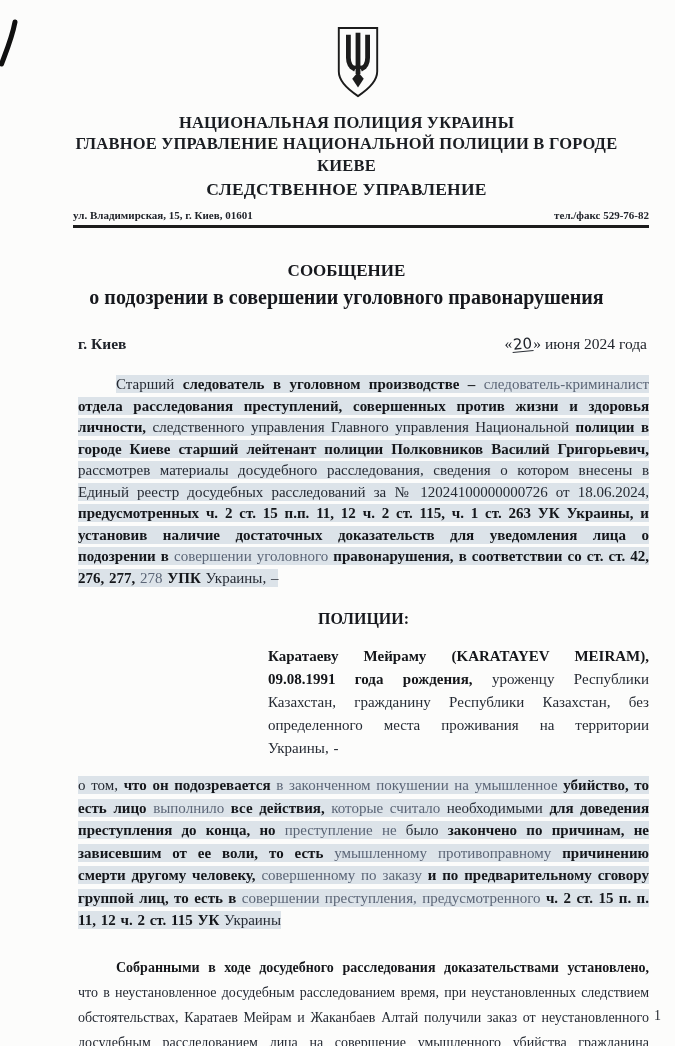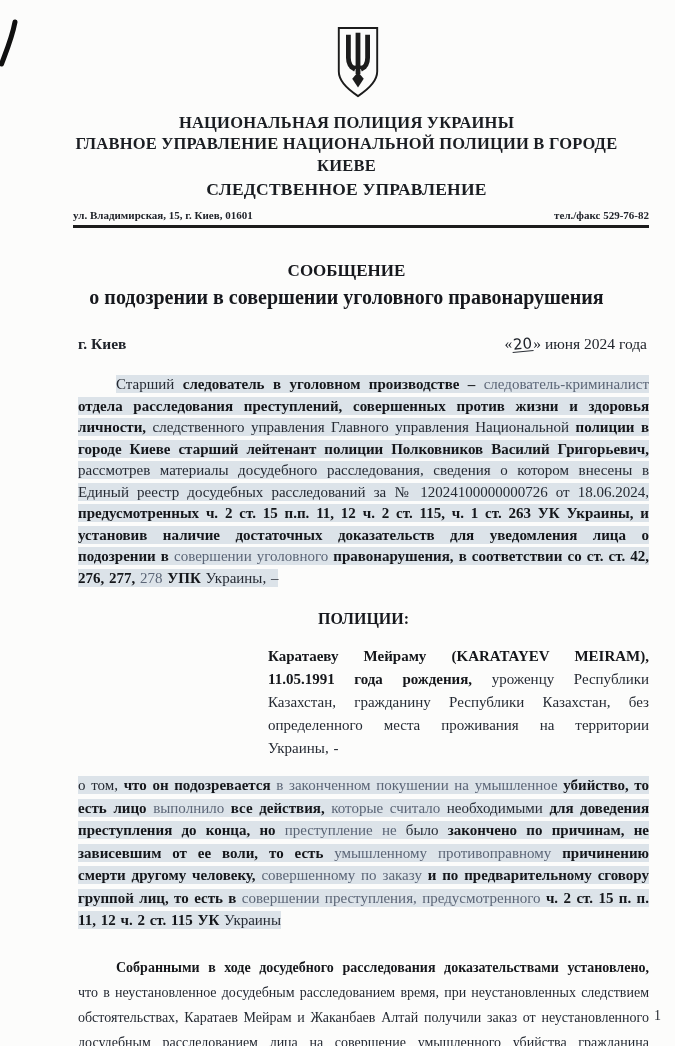--- a/index.html
+++ b/index.html
@@ -92,21 +92,21 @@
     <span class="city">г. Киев</span>
     <span><span>«</span><span class="hand">20</span><span>» июня 2024 года</span></span>
   </div>
 
   <div class="content">
 
     <p class="para indent p-investigator"><span class="hl"><span>Старший </span><span class="b">следователь в уголовном производстве – </span><span class="lt">следователь-криминалист </span><span class="b">отдела расследования преступлений, совершенных против жизни и здоровья личности, </span><span>следственного управления Главного управления Национальной </span><span class="b">полиции в городе Киеве старший лейтенант полиции Полковников Василий Григорьевич, </span><span>рассмотрев материалы досудебного расследования, сведения о котором внесены в Единый реестр досудебных расследований за № 12024100000000726 от 18.06.2024, </span><span class="b">предусмотренных ч. 2 ст. 15 п.п. 11, 12 ч. 2 ст. 115, ч. 1 ст. 263 УК Украины, и установив наличие достаточных доказательств для уведомления лица о подозрении в </span><span class="lt">совершении уголовного </span><span class="b">правонарушения, в соответствии со ст. ст. 42, 276, 277, </span><span class="lt">278 </span><span class="b">УПК </span><span>Украины, –</span></span></p>
 
     <div class="notified">ПОЛИЦИИ:</div>
 
-    <p class="para p-addressee"><span class="b">Каратаеву Мейраму (KARATAYEV MEIRAM), 11.05.1991 года рождения, </span><span>уроженцу Республики Казахстан, гражданину Республики Казахстан, без определенного места проживания на территории Украины, -</span></p>
+    <p class="para p-addressee"><span class="b">Каратаеву Мейраму (KARATAYEV MEIRAM), 09.08.1991 года рождения, </span><span>уроженцу Республики Казахстан, гражданину Республики Казахстан, без определенного места проживания на территории Украины, -</span></p>
 
     <p class="para p-suspicion"><span class="hl"><span>о том, </span><span class="b">что он подозревается</span><span class="lt"> в законченном покушении на умышленное </span><span class="b">убийство, то есть лицо </span><span class="lt">выполнило </span><span class="b">все действия, </span><span class="lt">которые считало </span><span>необходимыми </span><span class="b">для доведения преступления до конца, но </span><span class="lt">преступление не </span><span>было </span><span class="b">закончено по причинам, не зависевшим от ее воли, то есть </span><span class="lt">умышленному противоправному </span><span class="b">причинению смерти другому человеку, </span><span class="lt">совершенному по заказу </span><span class="b">и по предварительному сговору группой лиц, то есть в </span><span class="lt">совершении преступления, предусмотренного </span><span class="b">ч. 2 ст. 15 п. п. 11, 12 ч. 2 ст. 115 УК </span><span>Украины</span></span></p>
 
     <p class="para indent p-evidence"><span class="b">Собранными в ходе досудебного расследования доказательствами установлено, </span><span>что в неустановленное досудебным расследованием время, при неустановленных следствием обстоятельствах, Каратаев Мейрам и Жаканбаев Алтай получили заказ от неустановленного досудебным расследованием лица на совершение умышленного убийства гражданина Республики Казахстан</span></p>
 
   </div>
 
   <div class="pagenum">1</div>
 
 </div>

